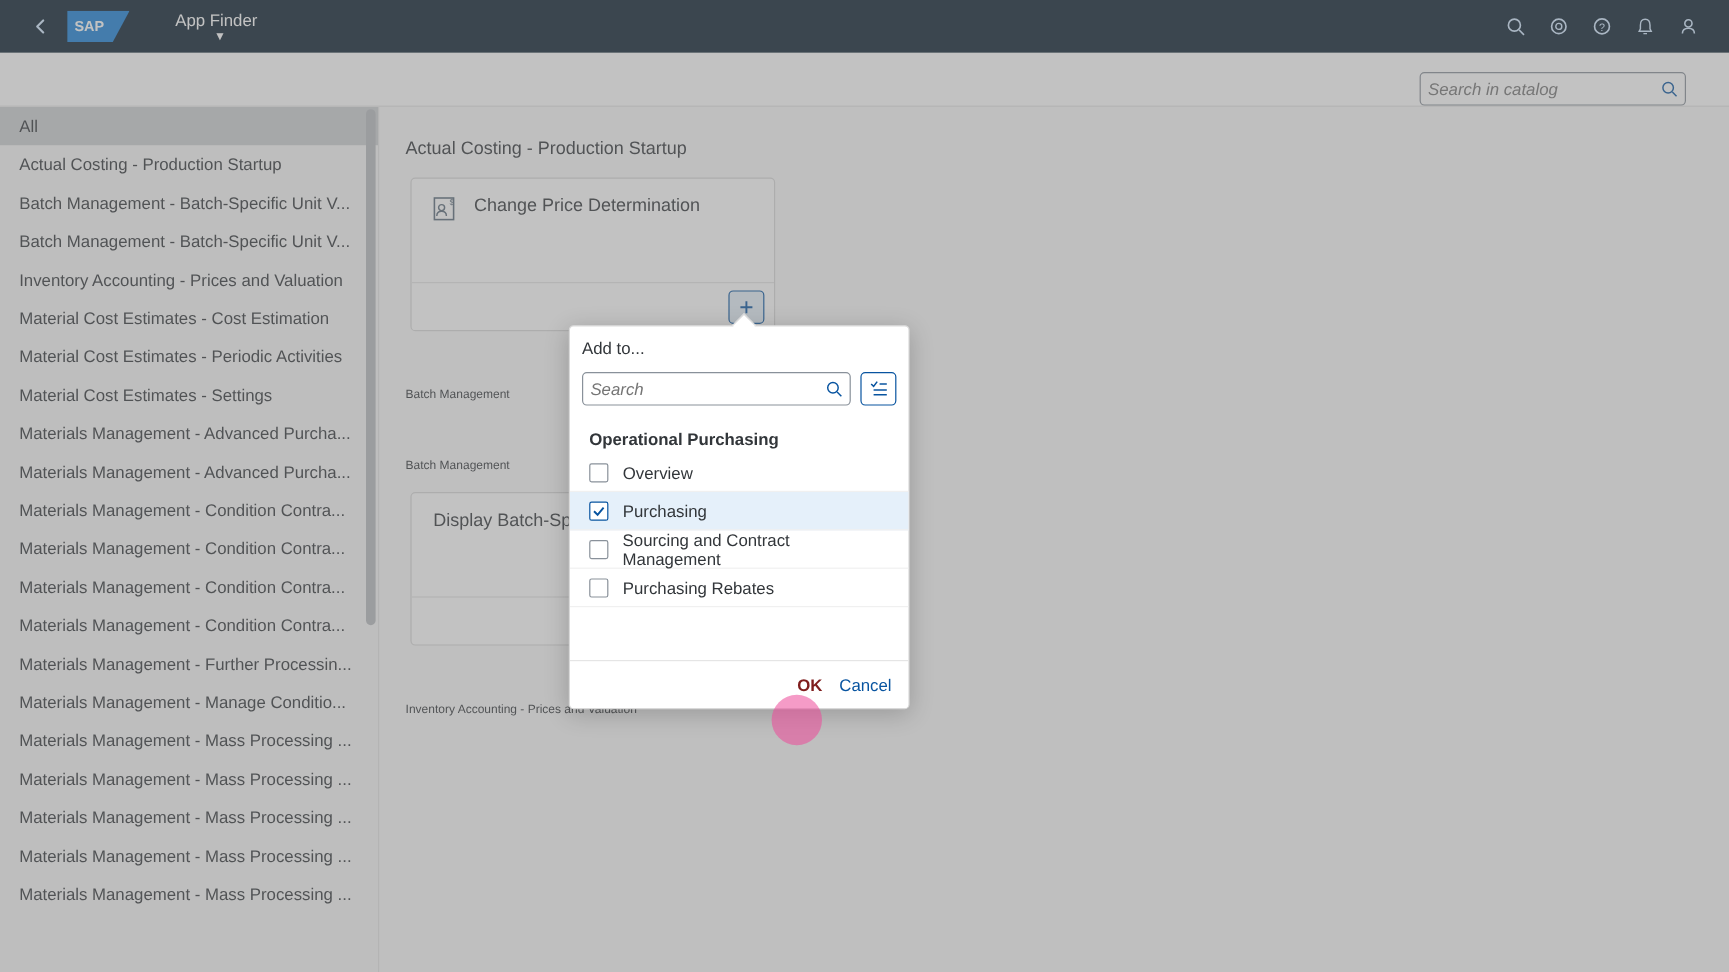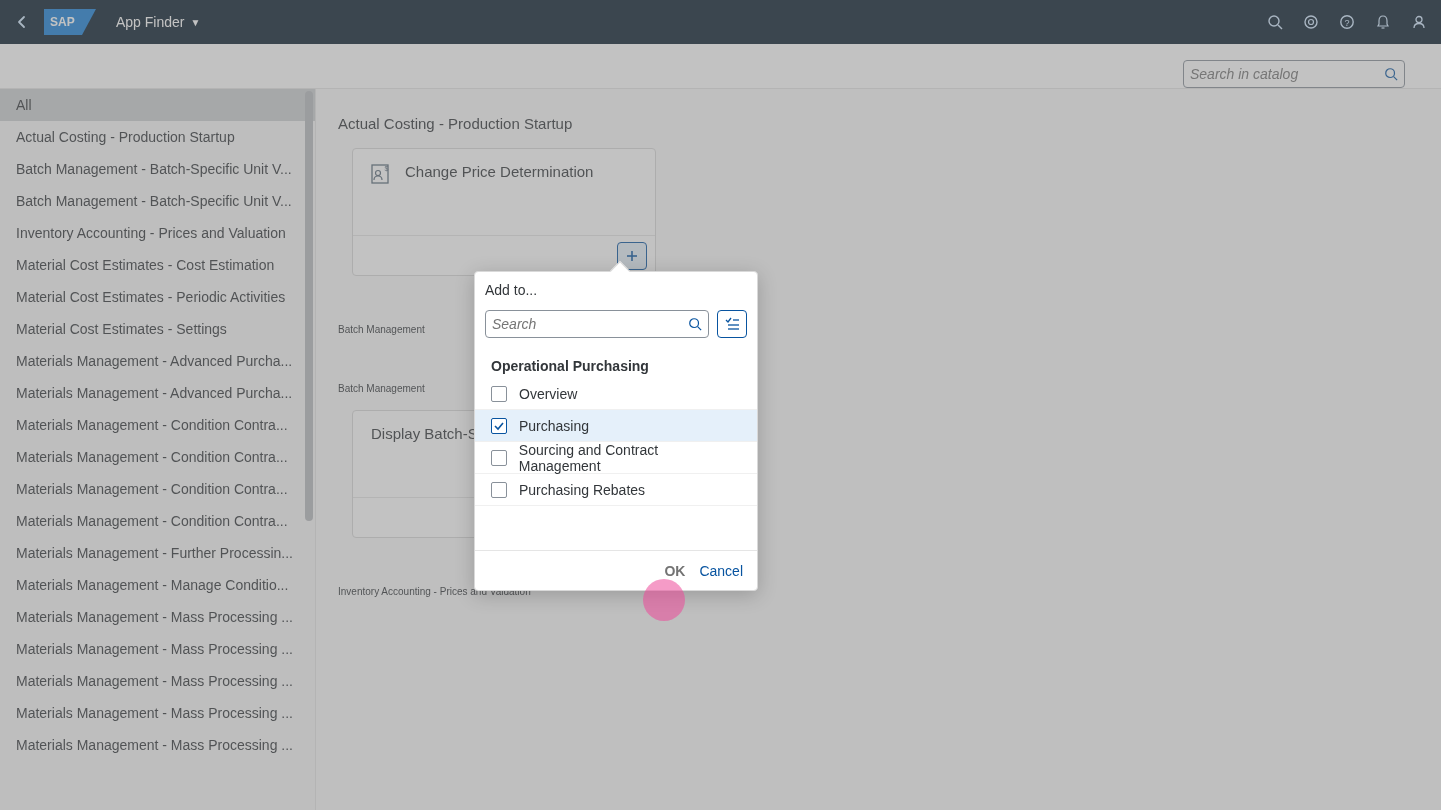--- a/index.html
+++ b/index.html
@@ -1,22 +1,22 @@
 <!DOCTYPE html>
 <html><head>
 <meta charset="utf-8">
 <style>
 * { box-sizing: border-box; margin: 0; padding: 0; }
 body { font-family: "72", Arial, Helvetica, sans-serif; font-size: 14px; color: #32363a; background: #fafafa; overflow: hidden; width: 1441px; height: 810px; position: relative; }
 
 
-.shell-header { height: 44px; background: #0a1e2e; color: #fff; display: flex; align-items: center; padding: 0 4px; }
+.shell-header { height: 44px; background: #0a1e2e; color: #fff; display: flex; align-items: center; padding: 0 16px; }
 .shell-header .back-btn { width: 36px; height: 36px; display: flex; align-items: center; justify-content: center; cursor: pointer; }
 .shell-header .logo { margin: 0 8px 0 4px; display: flex; align-items: center; }
-.shell-header .title-area { display: flex; align-items: center; margin-left: 12px; font-size: 14px; cursor: pointer; }
+.shell-header .title-area { display: flex; align-items: center; margin-left: 30px; font-size: 14px; cursor: pointer; flex-direction: column; }
 .shell-header .title-area .caret { margin-left: 6px; font-size: 10px; }
 .shell-header .spacer { flex: 1; }
 .shell-header .hdr-icon { width: 36px; height: 36px; display: flex; align-items: center; justify-content: center; cursor: pointer; color: #d1e8ff; }
 
 
 .sub-toolbar { height: 45px; background: #fff; border-bottom: 1px solid #e5e5e5; display: flex; align-items: flex-end; justify-content: flex-end; padding: 0 36px; }
 .catalog-search { width: 222px; height: 28px; border: 1px solid #89919a; border-radius: 4px; display: flex; align-items: center; padding: 0 6px; background: #fff; }
 .catalog-search input { flex: 1; border: none; outline: none; font-style: italic; color: #6a6d70; font-size: 14px; background: transparent; }
 .catalog-search .sicon { color: #0854a0; }
 
@@ -27,21 +27,21 @@
 .sidebar { width: 316px; background: #f7f7f7; border-right: 1px solid #e5e5e5; position: relative; overflow: hidden; }
 .sidebar-inner { position: absolute; inset: 0; overflow: hidden; }
 .sidebar-item { height: 32px; padding: 0 16px; display: flex; align-items: center; cursor: pointer; white-space: nowrap; overflow: hidden; text-overflow: ellipsis; font-size: 14px; color: #32363a; }
 .sidebar-item.selected { background: #cdd0d2; }
 .sidebar-scroll-thumb { position: absolute; right: 2px; top: 2px; width: 8px; height: 430px; background: #b9bcc0; border-radius: 4px; }
 
 
 .content { flex: 1; overflow: hidden; padding: 18px 0 0 0; }
 .section-title { font-size: 15px; color: #32363a; margin: 8px 0 16px 22px; }
 .section-title2 { font-size: 10px; color: #32363a; margin: 48px 0 16px 22px; }
-.tile-row { display: flex; gap: 18px; margin-left: 36px; }
+.tile-row { display: flex; gap: 18px; margin-left: 26px; }
 .tile { width: 304px; height: 128px; border: 1px solid #d9d9d9; border-radius: 4px; background: #fff; display: flex; flex-direction: column; }
 .tile-body { flex: 1; padding: 14px 16px; display: flex; gap: 14px; }
 .tile-body.noicon { padding-left: 18px; }
 .tile-icon { width: 22px; height: 22px; flex-shrink: 0; color: #5a6b7a; }
 .tile-title { font-size: 15px; color: #32363a; }
 .tile-footer { height: 40px; border-top: 1px solid #e5e5e5; display: flex; justify-content: flex-end; align-items: center; padding: 0 8px; }
 .pin-btn { width: 30px; height: 28px; border: 1px solid #0854a0; border-radius: 4px; display: flex; align-items: center; justify-content: center; color: #0854a0; font-size: 18px; cursor: pointer; }
 .pin-btn.pressed { background: #e5f0fa; border-color: #0854a0; }
 
 
@@ -54,21 +54,21 @@
 .pop-searchrow { display: flex; gap: 8px; padding: 8px 10px 10px 10px; }
 .pop-search { flex: 1; height: 28px; border: 1px solid #89919a; border-radius: 4px; display: flex; align-items: center; padding: 0 6px; }
 .pop-search input { flex: 1; border: none; outline: none; font-style: italic; color: #6a6d70; font-size: 14px; }
 .pop-toggle { width: 30px; height: 28px; border: 1px solid #0854a0; border-radius: 4px; display: flex; align-items: center; justify-content: center; color: #0854a0; cursor: pointer; }
 .group-label { padding: 10px 16px 4px 16px; font-weight: bold; font-size: 14px; }
 .check-item { display: flex; align-items: center; gap: 12px; height: 32px; padding: 0 16px; border-bottom: 1px solid #f0f0f0; cursor: pointer; }
 .check-item.sel { background: #e5f0fa; }
 .chk { width: 16px; height: 16px; border: 1px solid #89919a; border-radius: 2px; display: flex; align-items: center; justify-content: center; color: #0854a0; font-size: 12px; background: #fff; }
 .chk.on { border-color: #0854a0; }
 .pop-footer { height: 40px; border-top: 1px solid #e5e5e5; display: flex; align-items: center; justify-content: flex-end; gap: 14px; padding: 0 14px; margin-top: 44px; }
-.ok-btn { font-weight: bold; color: #737373; cursor: pointer; }
+.ok-btn { font-weight: bold; color: #7f1d1d; cursor: pointer; }
 .cancel-btn { color: #0854a0; cursor: pointer; }
 
 
 .pink-ring { position: absolute; z-index: 25; left: 643px; top: 579px; width: 42px; height: 42px; border-radius: 50%; background: rgba(236, 72, 153, 0.55); pointer-events: none; }
 
 svg { display: block; }
 </style>
 </head>
 <body>
 

